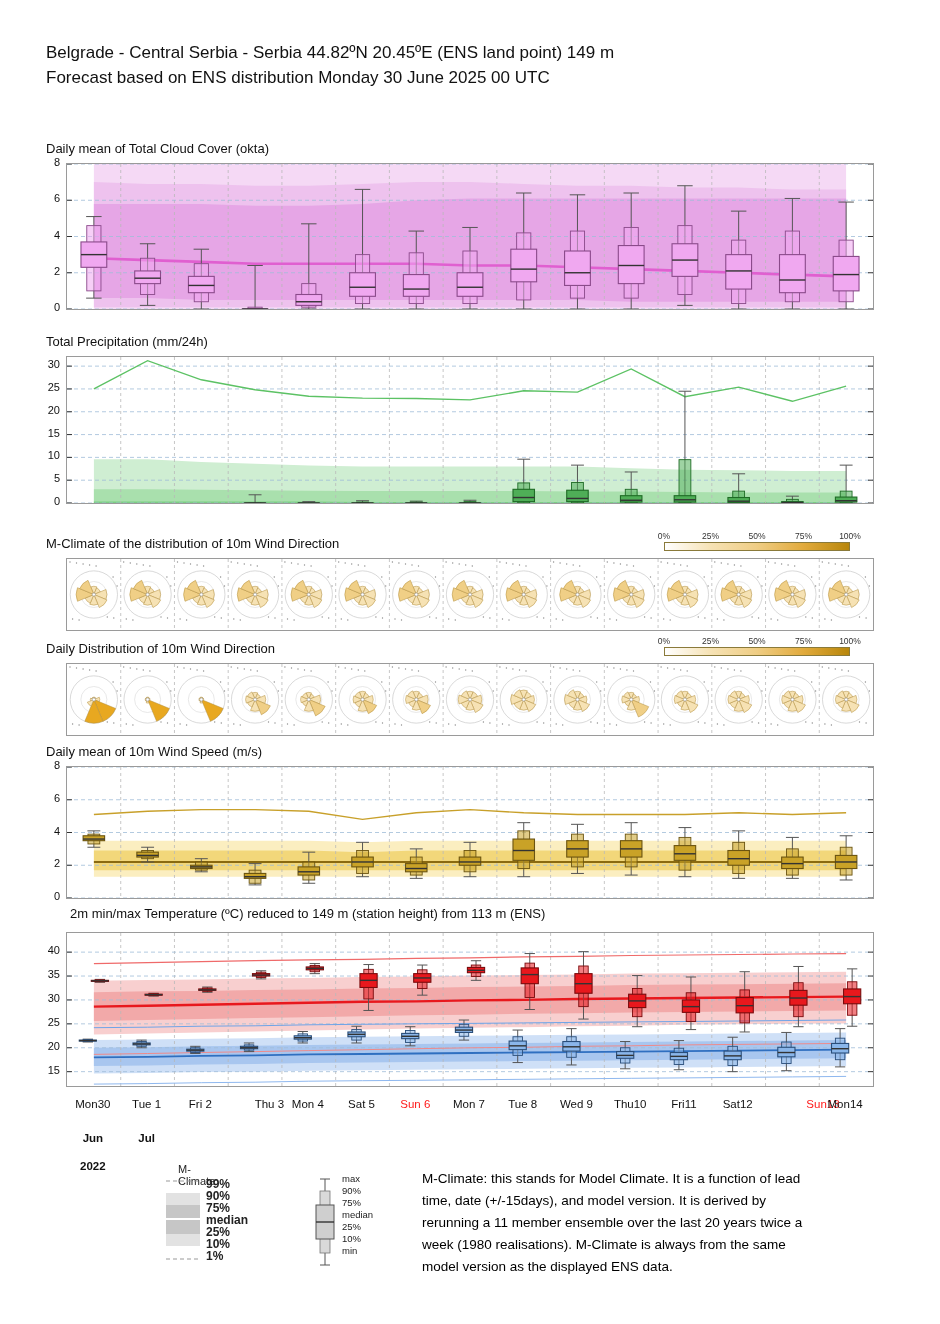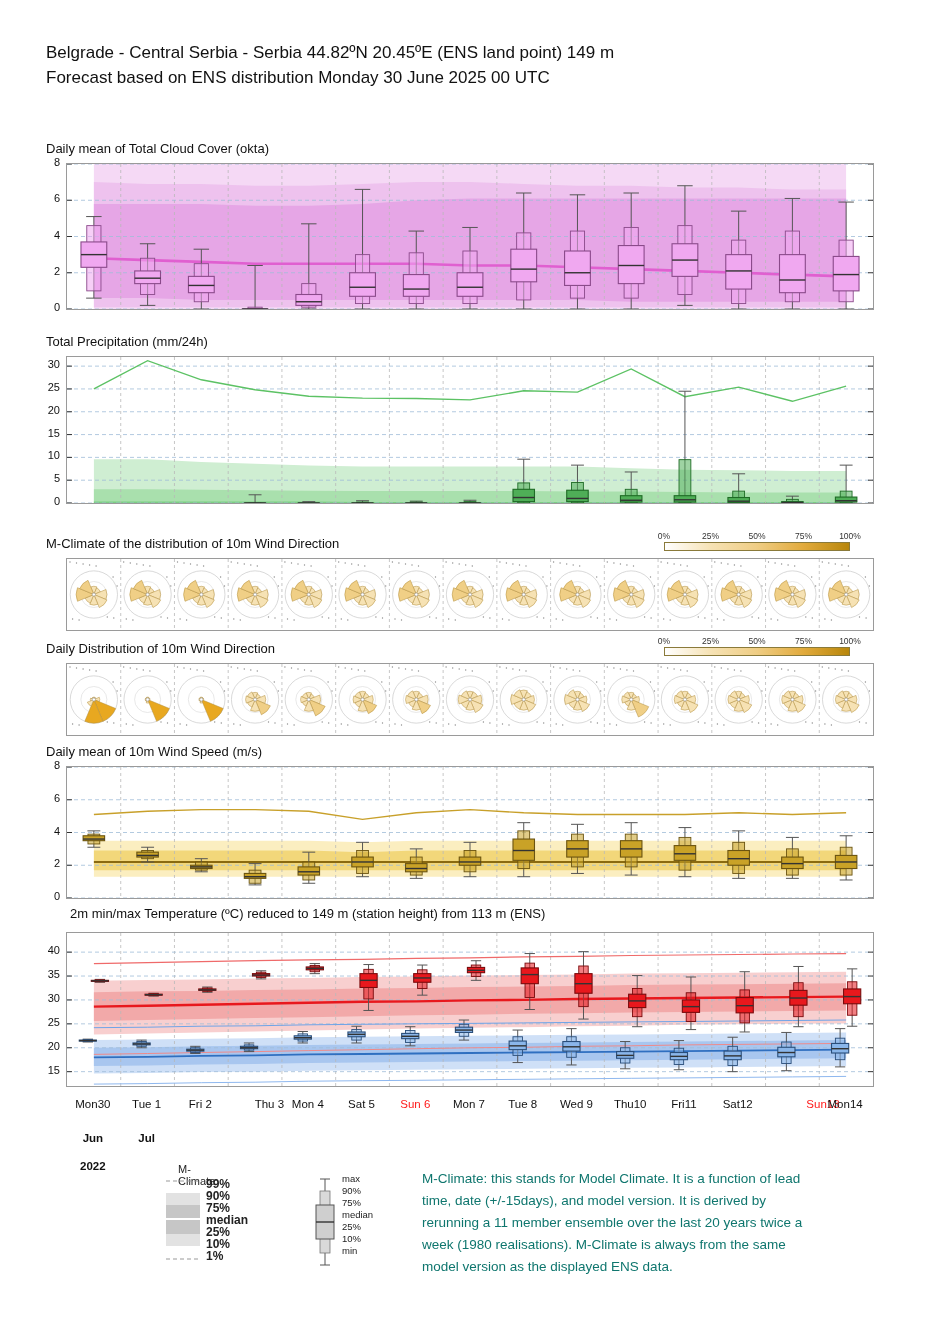--- a/index.html
+++ b/index.html
@@ -12,21 +12,21 @@
   .axis-label{position:absolute;font-size:11px;color:#111;text-align:right;width:24px;}
   svg{display:block;}
   .legend-wrap{position:absolute;}
   .legend-bar{height:9px;border:1px solid #8a7a3a;box-sizing:border-box;}
   .legend-ticks{position:relative;height:11px;}
   .legend-ticks span{position:absolute;font-size:8.5px;color:#333;transform:translateX(-50%);}
   .xaxis{position:absolute;left:0;top:0;width:940px;}
   .xlab{position:absolute;text-align:center;font-size:11.5px;color:#111;width:60px;}
   .xlab.weekend{color:#ff1a1a;}
   .xsub{position:absolute;text-align:center;font-size:11.5px;color:#111;width:60px;font-weight:bold;}
-  .footer-note{position:absolute;left:422px;top:1168px;width:400px;font-size:13.5px;line-height:22px;color:#0f766e;}
+  .footer-note{position:absolute;left:422px;top:1168px;width:400px;font-size:13.5px;line-height:22px;color:#000000;}
   .mclim-legend{position:absolute;left:178px;top:1163px;font-size:10px;color:#222;}
   .mclim-legend .lab{position:absolute;font-size:12px;font-weight:bold;}
   .box-legend{position:absolute;left:312px;top:1163px;font-size:9.5px;color:#222;}
 </style>
 </head>
 <body>
 
 <div class="page">
 
   <div class="title-block">

